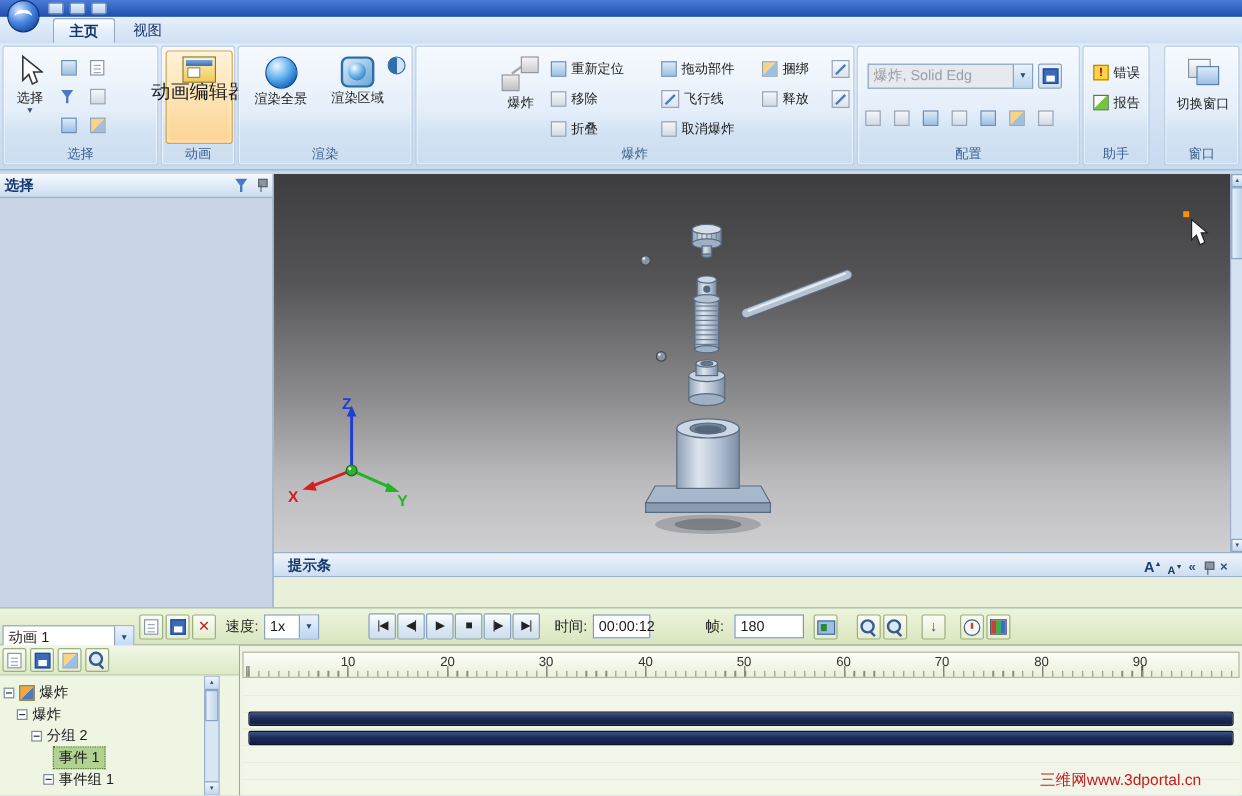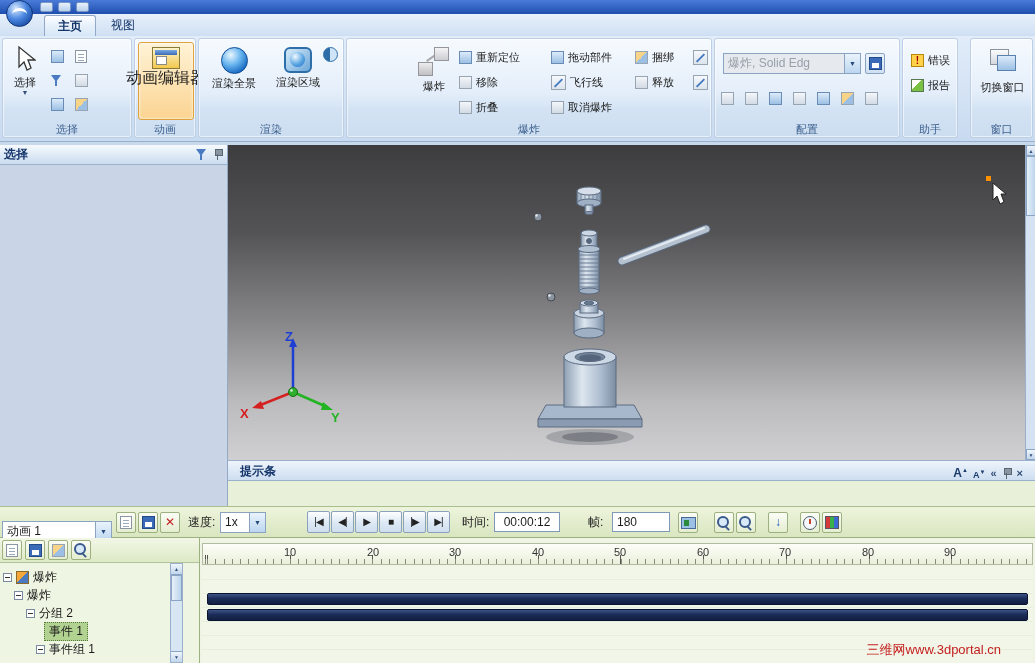--- a/index.html
+++ b/index.html
@@ -456,21 +456,21 @@
   </div>
 
   <div class="pbtn" style="left:307px;top:4px">|◀</div>
   <div class="pbtn" style="left:331px;top:4px">◀|</div>
   <div class="pbtn" style="left:355px;top:4px">▶</div>
   <div class="pbtn" style="left:379px;top:4px">■</div>
   <div class="pbtn" style="left:403px;top:4px">|▶</div>
   <div class="pbtn" style="left:427px;top:4px">▶|</div>
 
   <span class="tlabel" style="left:462px;top:5px">时间:</span>
-  <div class="field" style="left:494px;top:5px;width:66px;text-align:center">00:00:12</div>
+  <div class="field" style="left:494px;top:5px;width:48px;text-align:center">00:00:12</div>
 
   <span class="tlabel" style="left:588px;top:5px">帧:</span>
   <div class="field" style="left:612px;top:5px;width:58px">180</div>
 
   <div class="tbtn" style="left:678px;top:5px">
       <span class="ic i-film"></span>
     </div>
   <div class="tbtn" style="left:714px;top:5px">
       <span class="ic i-mag"></span>
     </div>

